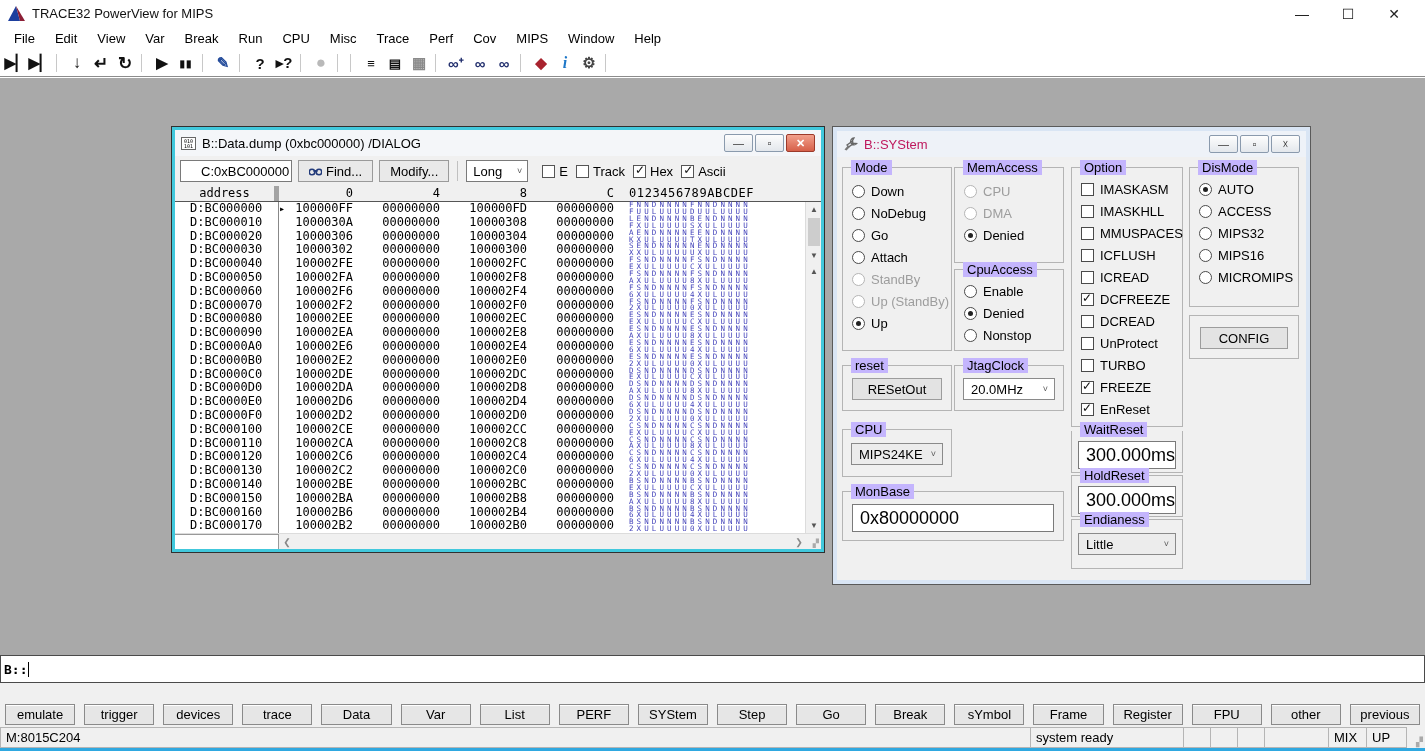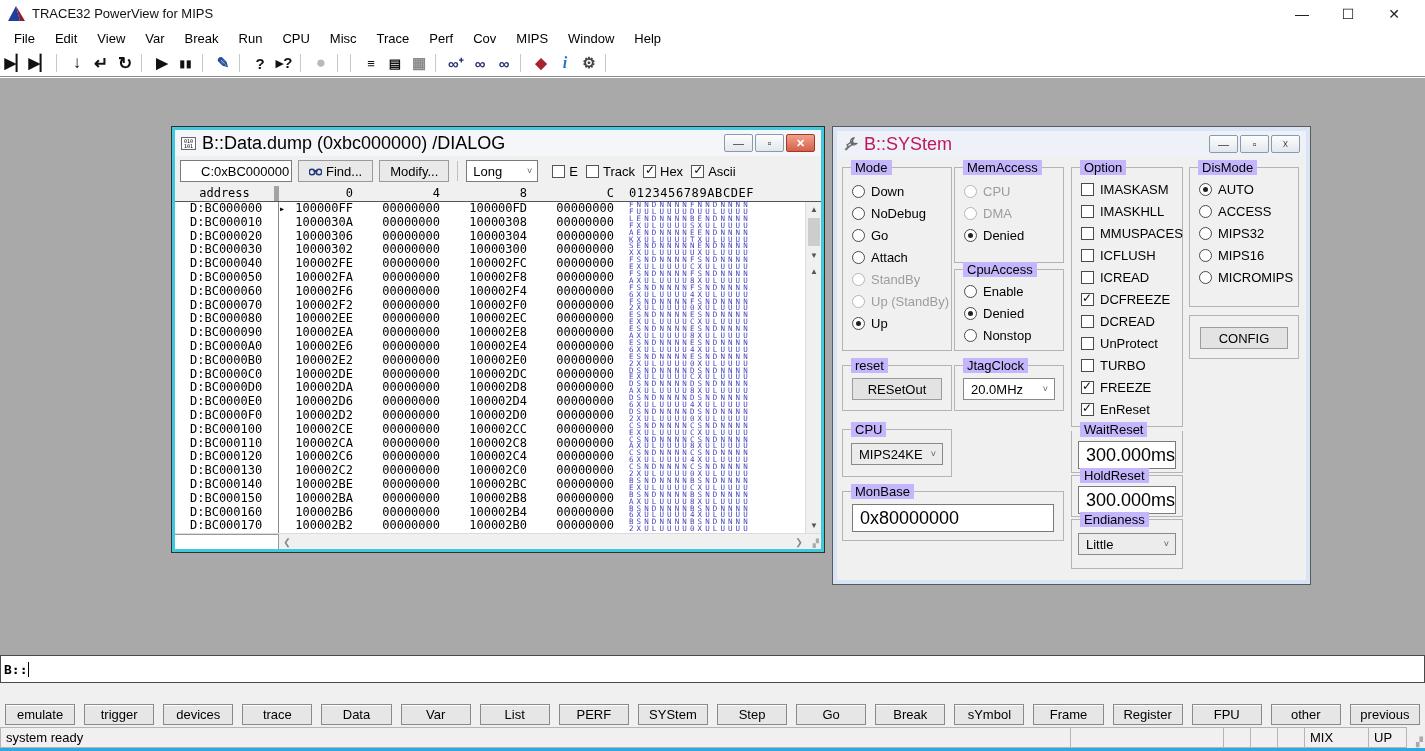--- a/index.html
+++ b/index.html
@@ -29,31 +29,31 @@
   .tbi.dark{color:#444;}
   .tbi.info{color:#1f78c8;font-style:italic;font-family:"Liberation Serif",serif;font-size:16px;}
   .tbi.boxed{font-size:13px;}
 
   
   .mdi{position:absolute;left:0;top:78px;width:1425px;height:577px;background:#a9a9a9;}
 
   
   .cwin{position:absolute;background:#f0f0f0;}
   .cwin .ctitle{height:26px;display:flex;align-items:center;padding:0 6px;background:#f4f6f9;}
-  .ctitle .ct-text{font-size:18px;margin-left:6px;}
+  .ctitle .ct-text{font-size:13px;margin-left:6px;}
   .ctitle .cbtns{margin-left:auto;display:flex;gap:2px;}
   .cbtn{width:29px;height:18px;border:1px solid #8a9aad;border-radius:2px;background:linear-gradient(#fdfdfd,#e3e7ec);display:flex;align-items:center;justify-content:center;font-size:11px;color:#333;}
   .cbtn.close-red{background:linear-gradient(#f2a08c,#d6604a);border-color:#9c3a2a;color:#fff;font-weight:bold;}
 
   
   #dumpwin{left:172px;top:49px;width:652px;border:3px solid #41c8dc;outline:1px solid #303030;}
   #dumpwin .dtoolbar{height:30px;background:#f0f0f0;display:flex;align-items:center;padding:0 5px;gap:6px;}
   .addr-input{width:112px;height:22px;background:#fff;border:1px solid #7a7a7a;display:flex;align-items:center;padding-left:20px;font-size:13px;}
   .dbtn{height:22px;padding:0 10px;background:#e9e9e9;border:1px solid #9a9a9a;display:flex;align-items:center;font-size:13px;gap:4px;}
-  .dsel{width:72px;height:22px;background:#fff;border:1px solid #7a7a7a;display:flex;align-items:center;padding-left:6px;font-size:13px;position:relative;text-align:center;}
+  .dsel{width:62px;height:22px;background:#fff;border:1px solid #7a7a7a;display:flex;align-items:center;padding-left:6px;font-size:13px;position:relative;text-align:center;}
   .dsel .chev{position:absolute;right:5px;font-size:9px;color:#555;}
   .cb{display:flex;align-items:center;gap:4px;font-size:13px;margin-left:8px;}
   .cb .box{width:13px;height:13px;border:1px solid #555;background:#fff;position:relative;}
   .cb.checked .box::after{content:"✓";position:absolute;left:1px;top:-3px;font-size:12px;color:#111;}
   .vsep{width:1px;height:20px;background:#c0c0c0;margin:0 2px;}
 
   .dump-head{height:16px;display:flex;background:#f0f0f0;border-bottom:1px solid #555;font-size:12px;}
   .dump-head .hc{line-height:15px;}
   .hc-addr{width:104px;text-align:center;border-right:5px solid #a3a3a3;}
   .hc-num{width:87px;text-align:right;padding-right:13px;}
@@ -789,20 +789,21 @@
     <span class="skbtn">Break</span>
     <span class="skbtn">sYmbol</span>
     <span class="skbtn">Frame</span>
     <span class="skbtn">Register</span>
     <span class="skbtn">FPU</span>
     <span class="skbtn">other</span>
     <span class="skbtn">previous</span>
   </div>
 
 <div class="statusbar">
+  <span class="stcell">M:8015C204</span>
   <span class="stcell">system ready</span>
   <span class="stcell"></span>
   <span class="stcell"></span>
   <span class="stcell"></span>
   <span class="stcell"></span>
   <span class="stcell">MIX</span>
   <span class="stcell">UP</span>
   <span class="st-grip">▞</span>
 </div>
 <div class="bottomline"></div>

